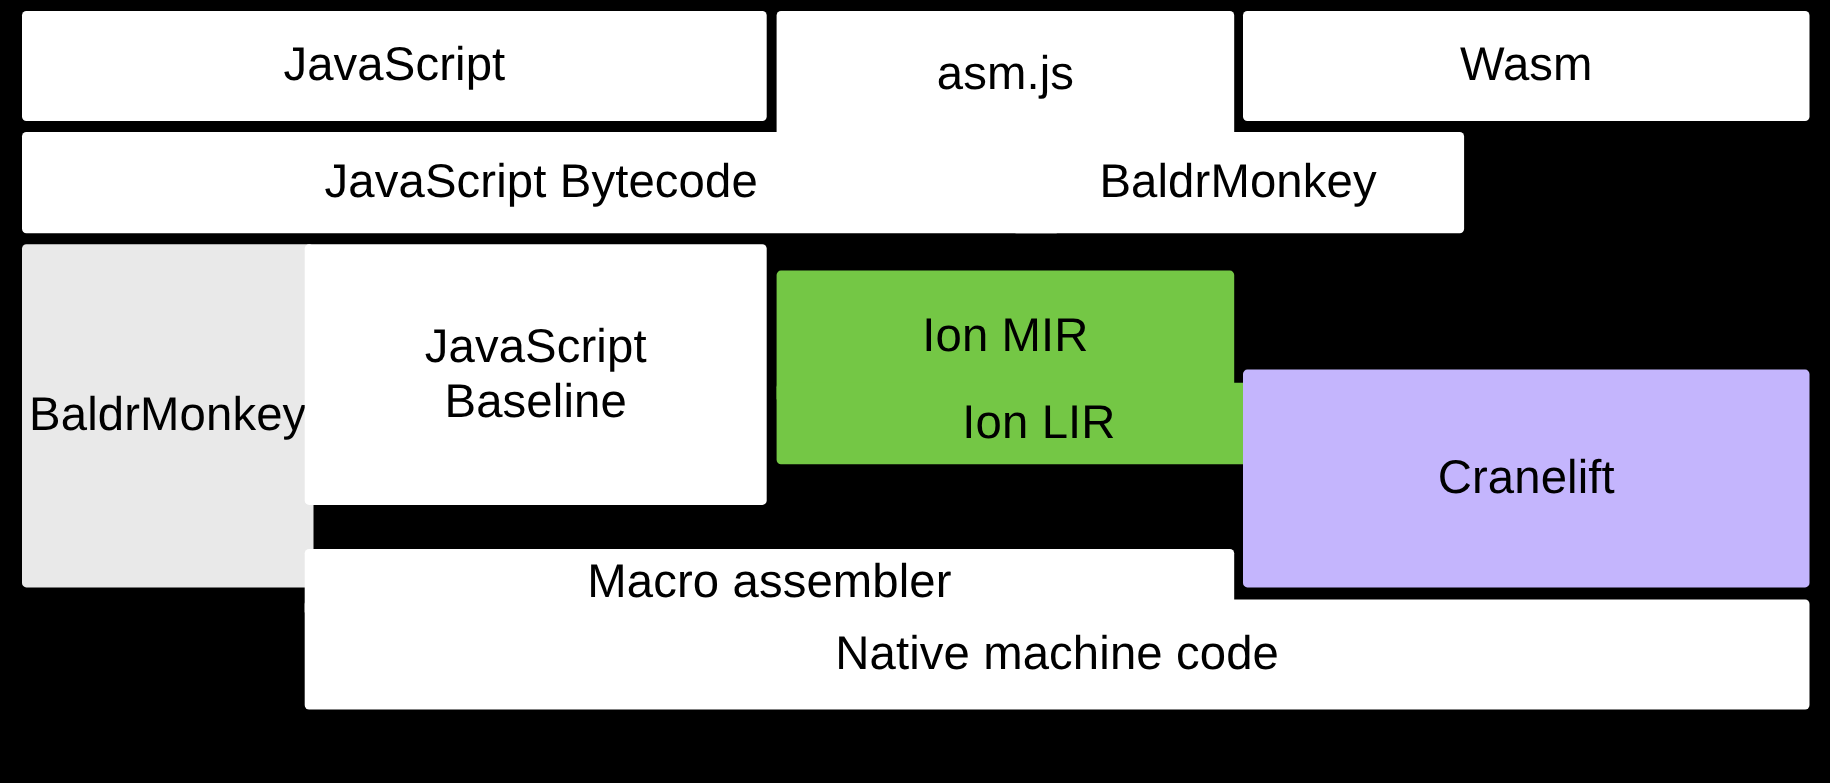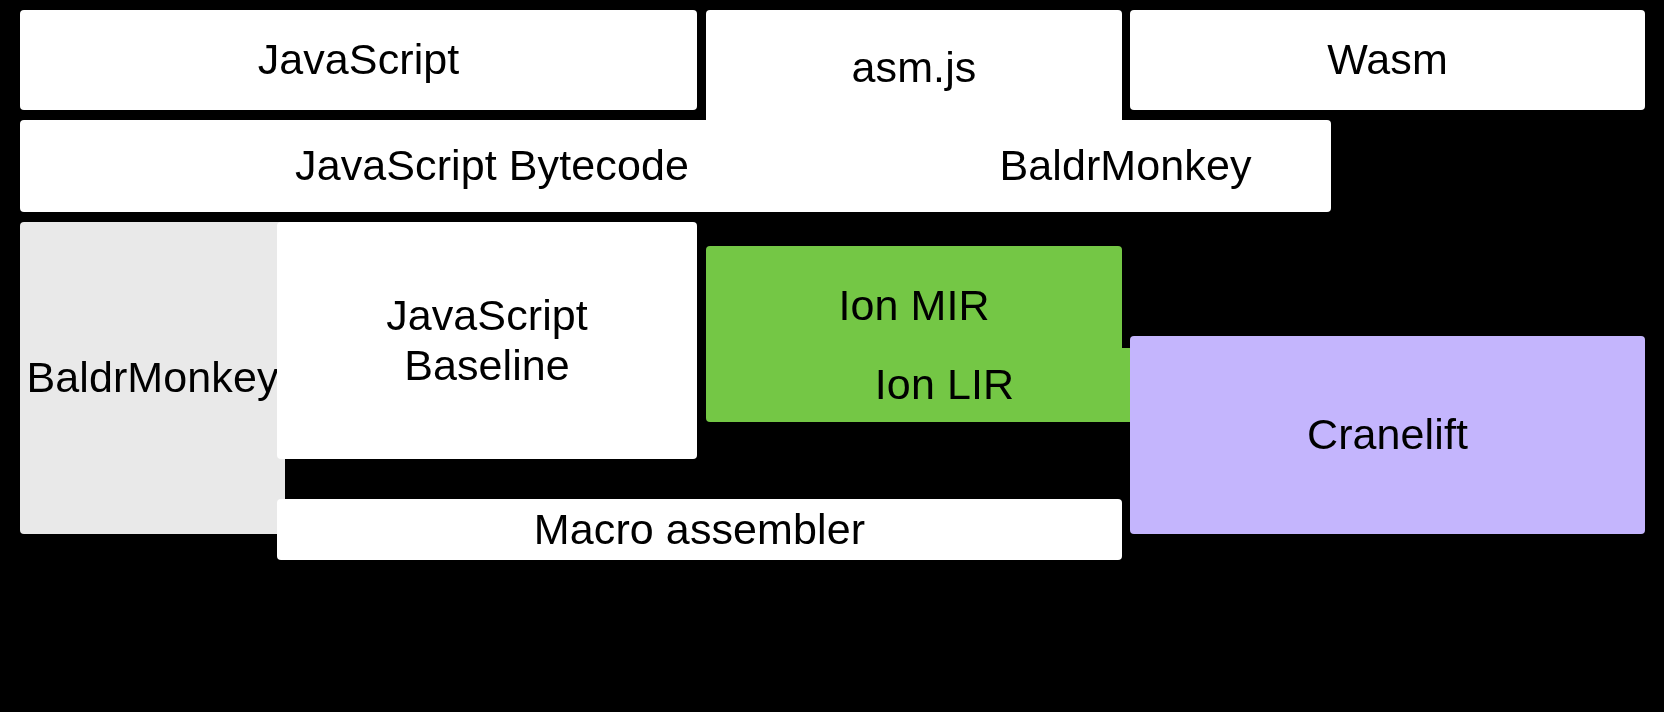--- a/index.html
+++ b/index.html
@@ -78,14 +78,15 @@
 Baseline</div>
 
   <div class="node fill-green" id="n-ion-mir">Ion MIR</div>
 
   <div class="node fill-green" id="n-ion-lir">Ion LIR</div>
 
   <div class="node fill-pink" id="n-cranelift">Cranelift</div>
 
   <div class="node fill-white" id="n-macro-assembler">Macro assembler</div>
 
+  <div class="node fill-white" id="n-native-code">Native machine code</div>
 
 </div>
 
 </body></html>

